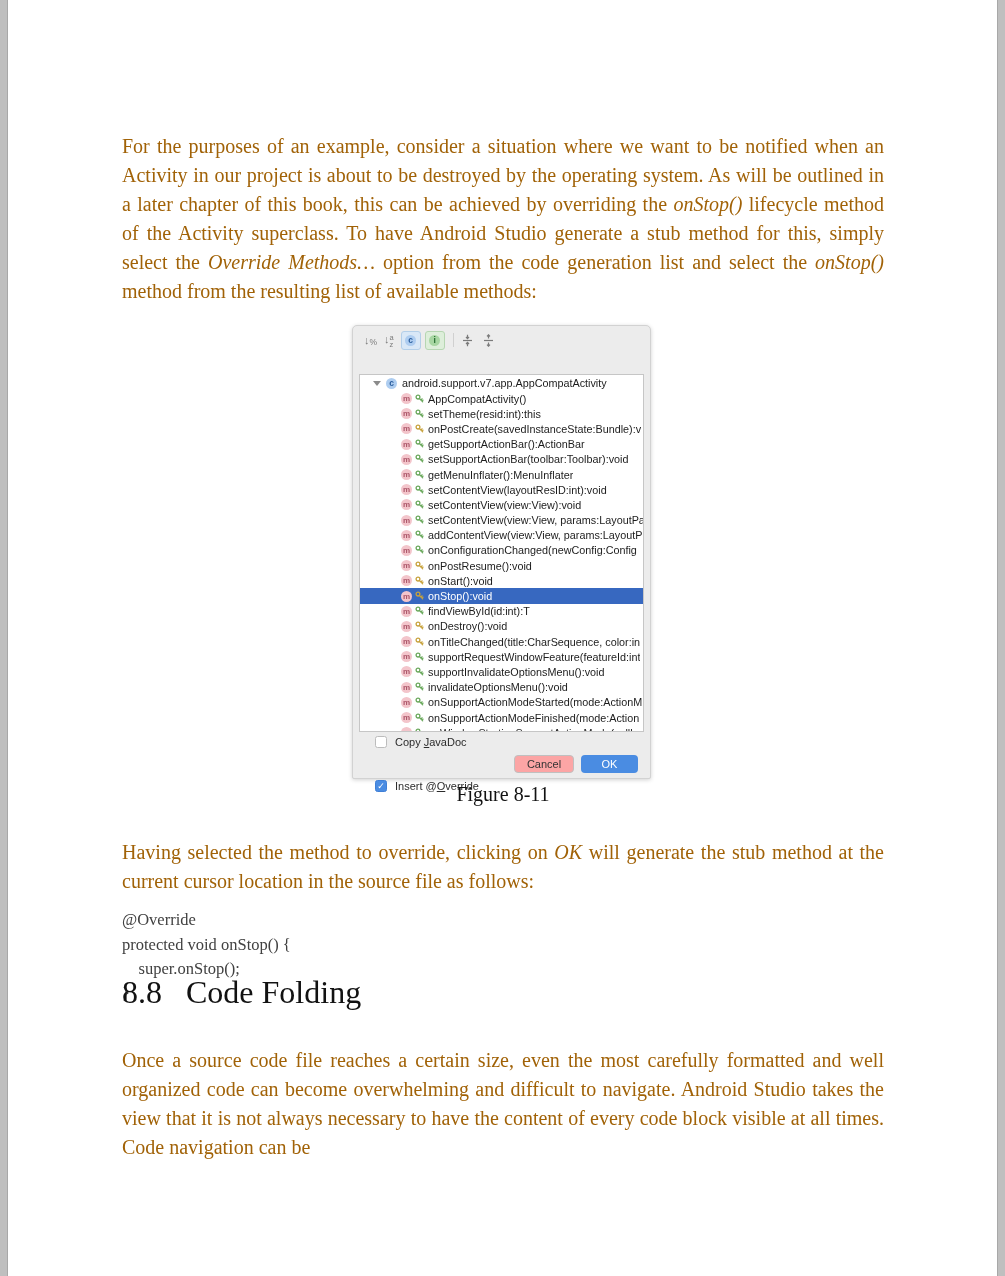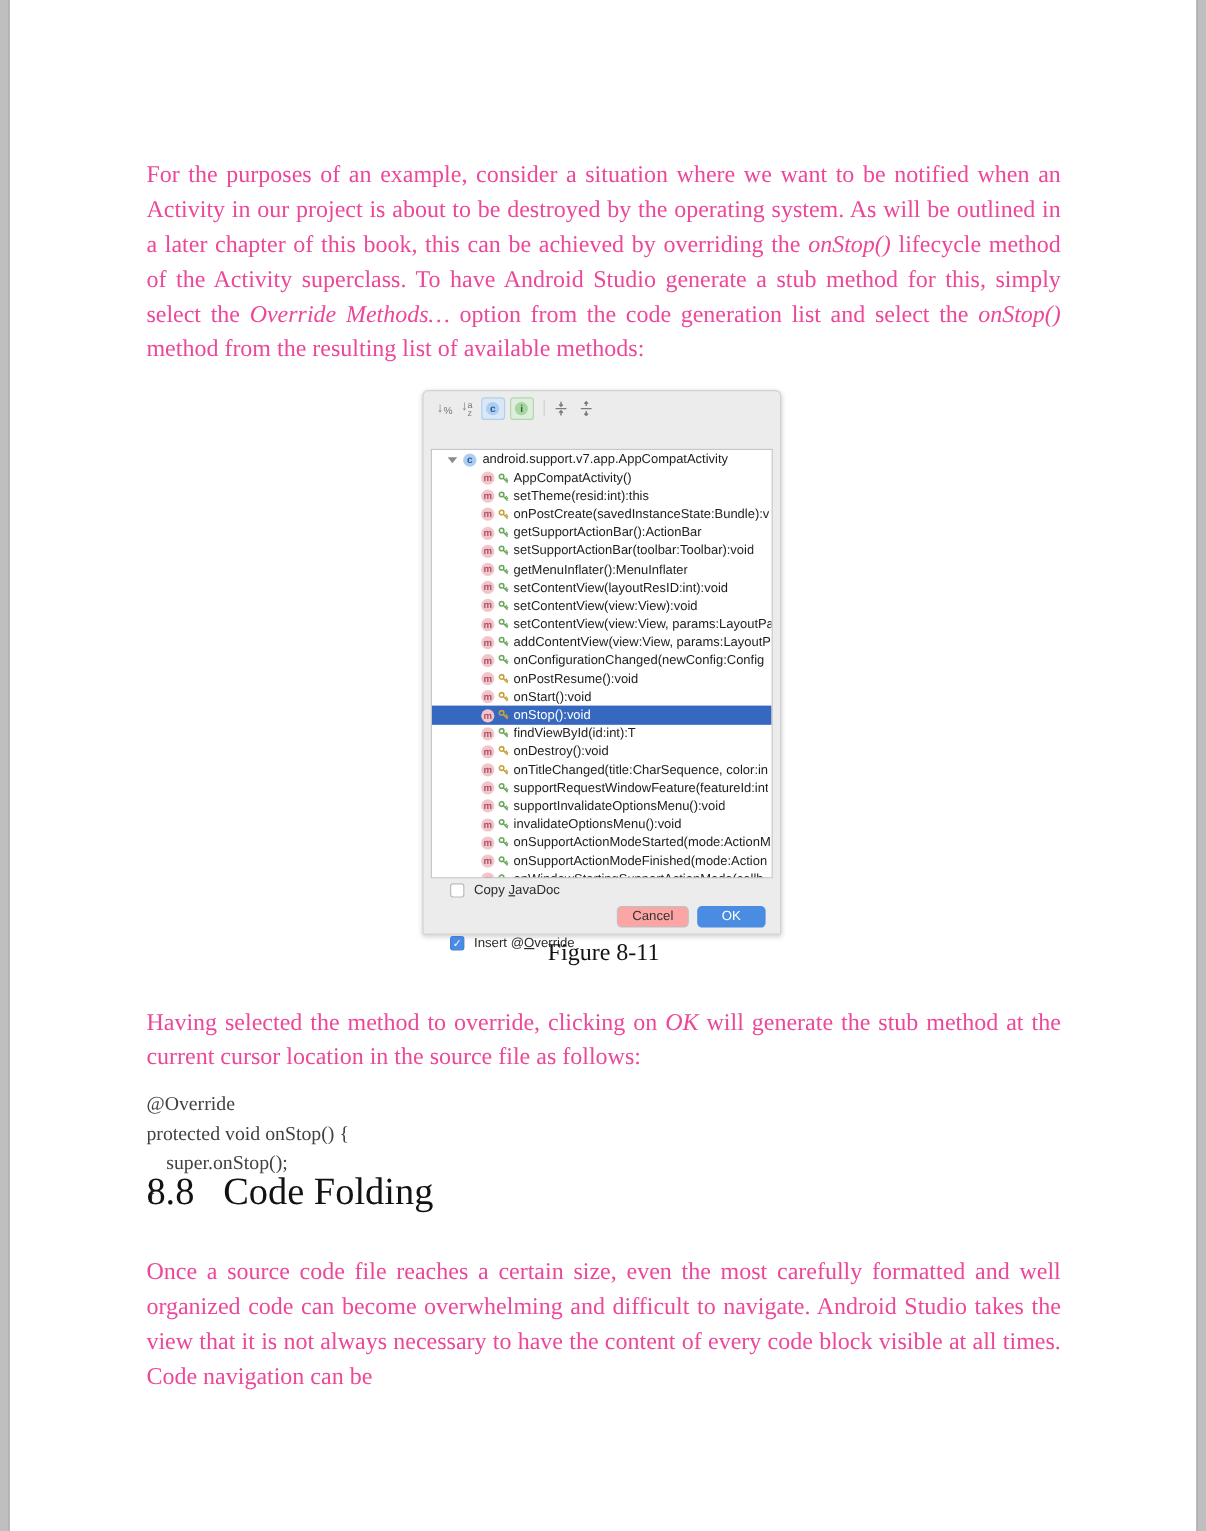--- a/index.html
+++ b/index.html
@@ -6,21 +6,21 @@
   body {
     width:1005px; height:1276px; position:relative; background:#ffffff;
     font-family:"Liberation Serif", serif; overflow:hidden;
   }
   .edge { position:absolute; top:0; height:100%; background:#bfbfbf; }
   .edge-left  { left:0; width:7px; border-right:1px solid #a8a8a8; }
   .edge-right { right:0; width:7px; border-left:1px solid #a8a8a8; }
 
   
   .para {
-    position:absolute; left:122px; width:762px; color:#ec4899;
+    position:absolute; left:122px; width:762px; color:#a16207;
     font-size:20px; line-height:29px; text-align:justify;
   }
   .caption {
     position:absolute; left:122px; width:762px; text-align:center;
     font-size:20px; color:#121212;
   }
   .codeblock {
     position:absolute; left:122px; top:908px; white-space:pre;
     font-family:Liberation Serif, serif; font-size:16.5px;
     line-height:24.5px; color:#414141;

